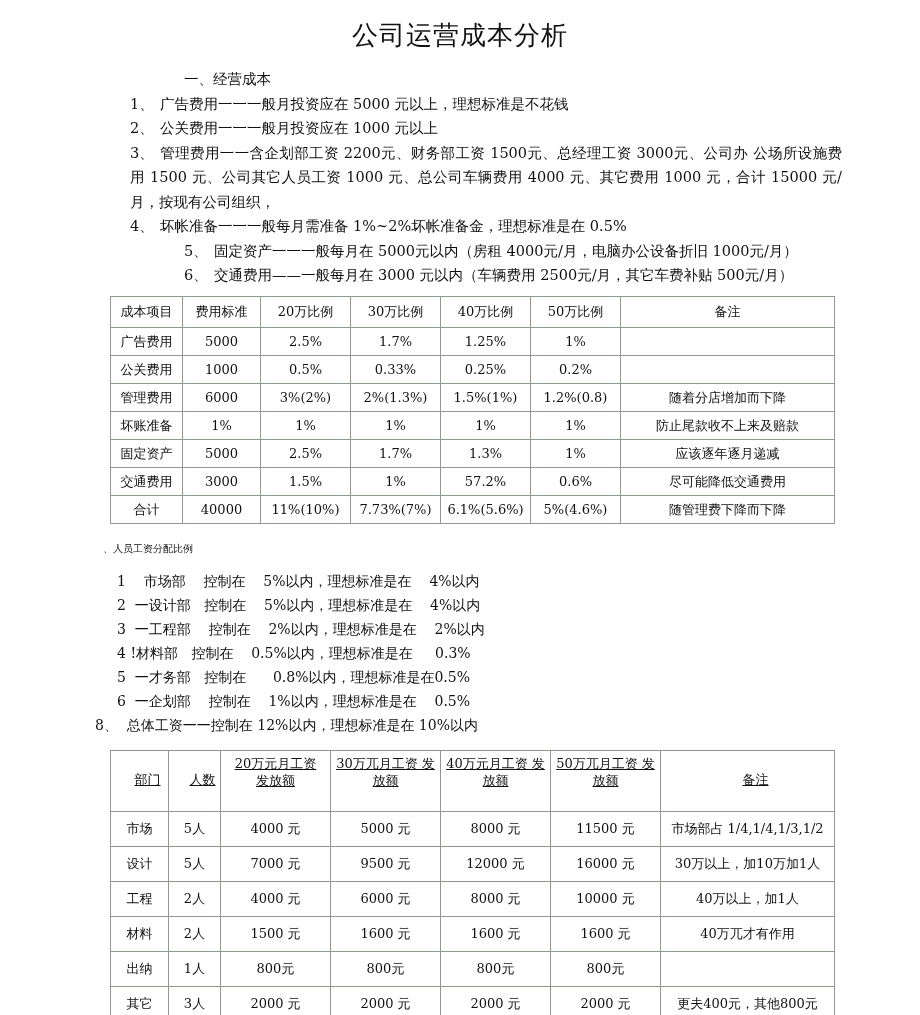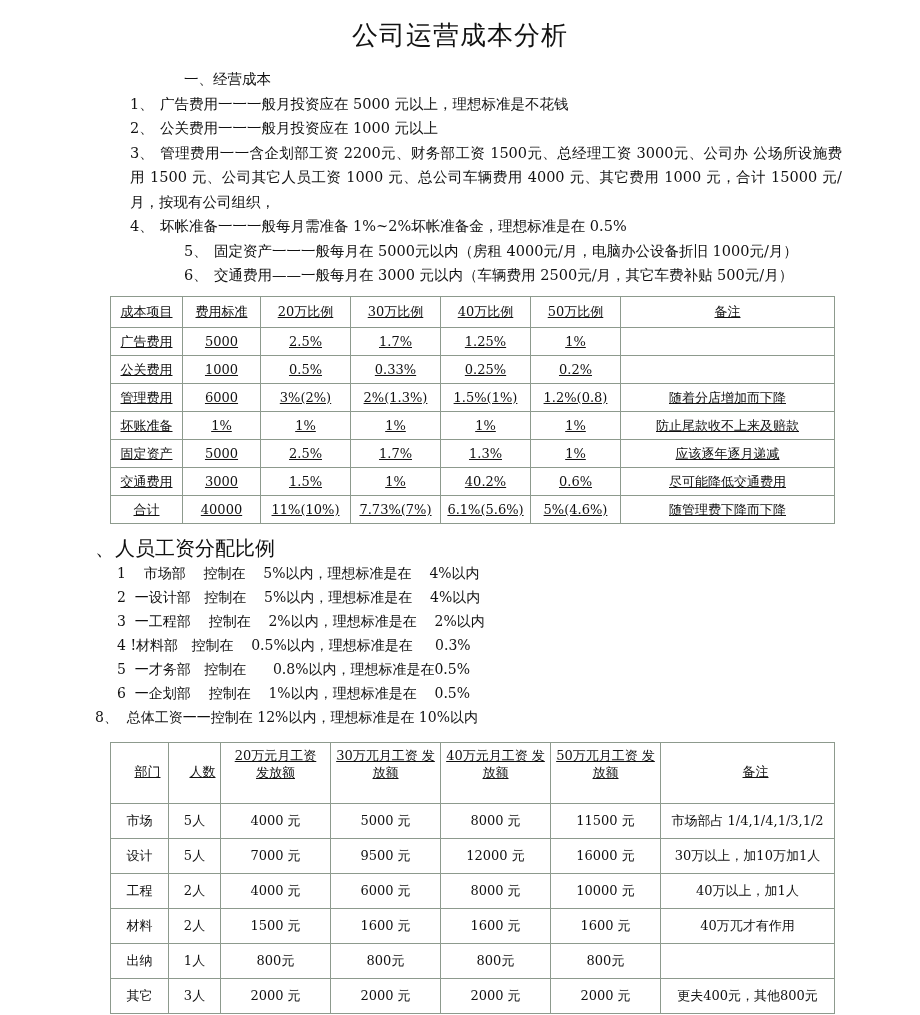--- a/index.html
+++ b/index.html
@@ -61,41 +61,40 @@
     border: 1px solid #8d9a8d;
     text-align: center;
     vertical-align: middle;
     padding: 2px 3px;
     font-weight: 400;
     line-height: 17px;
   }
   #cost-table {
     width: 724px;
     margin: 8px 0 12px 110px;
-    text-decoration: underline;
   }
   #cost-table td { height: 23px; }
   #cost-table tr.header td { height: 26px; }
   #cost-table td.first-col { text-align: center; }
   #salary-table {
     width: 724px;
     margin: 12px 0 0 110px;
   }
   #salary-table td { height: 30px; }
   #salary-table tr.header td { height: 54px; vertical-align: top; padding-top: 4px;}
   #salary-table tr.header td.vmid { vertical-align: middle; padding-top: 0; padding-left: 19px; }
   .hdr2 { display:block;text-decoration:underline; }
   .mid-block {
     padding: 0 0 0 95px;
     margin-top: 2px;
   }
   .sub-line {
-    font-size: 20px;
+    font-size: 10px;
     line-height: 25px;
-    margin: 0;
+    margin: 8px;
     white-space: pre;
   }
   .sub-list {
     margin: 0;
     padding: 0 0 0 117px;
   }
   .sub-item {
     font-size: 14px;
     line-height: 24px;
     margin: 0;
@@ -192,21 +191,21 @@
         <td>1.7%</td>
         <td>1.3%</td>
         <td>1%</td>
         <td>应该逐年逐月递减</td>
       </tr>
       <tr>
         <td class="first-col">交通费用</td>
         <td>3000</td>
         <td>1.5%</td>
         <td>1%</td>
-        <td>40.2%</td>
+        <td>57.2%</td>
         <td>0.6%</td>
         <td>尽可能降低交通费用</td>
       </tr>
       <tr>
         <td class="first-col">合计</td>
         <td>40000</td>
         <td>11%(10%)</td>
         <td>7.73%(7%)</td>
         <td>6.1%(5.6%)</td>
         <td>5%(4.6%)</td>

